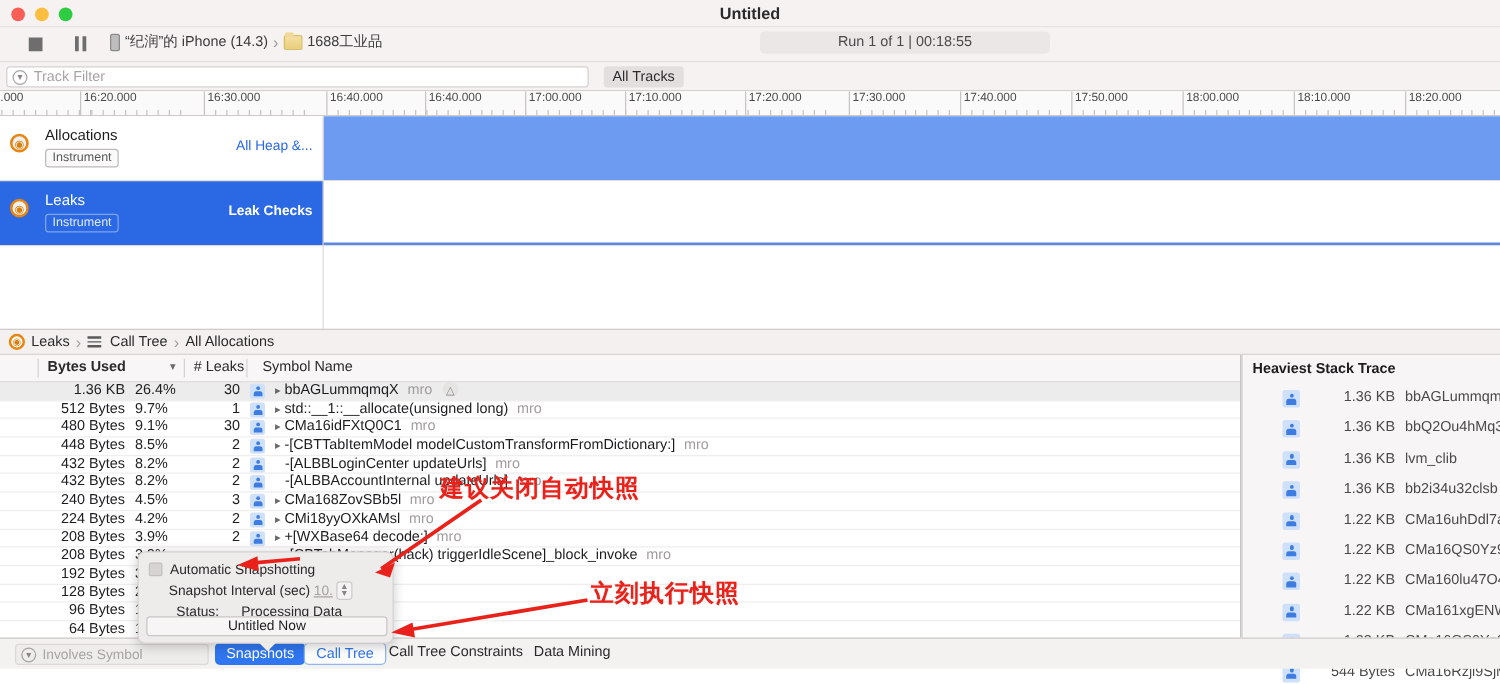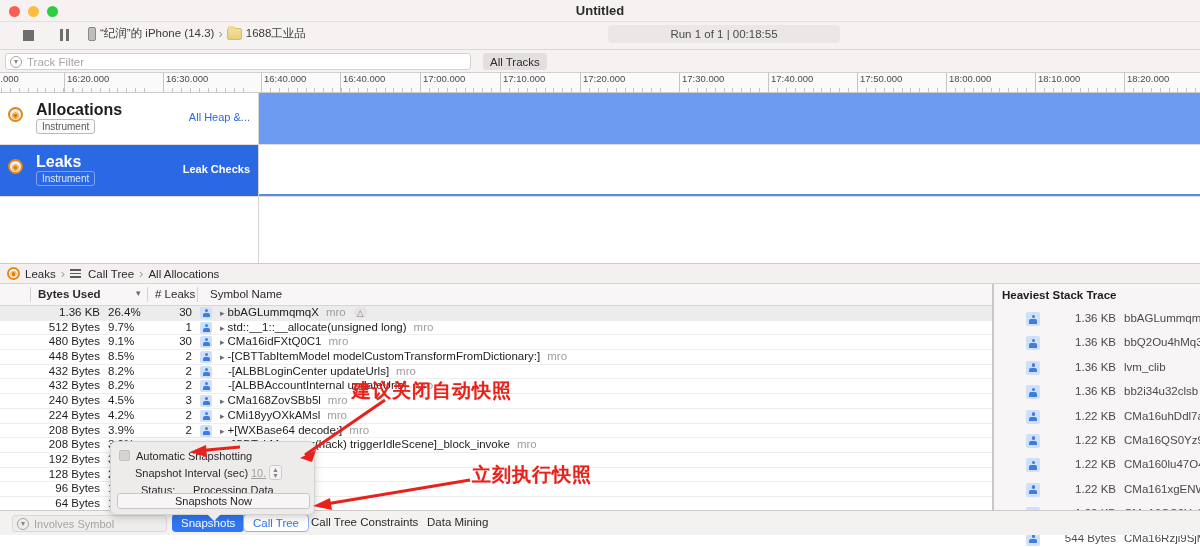--- a/index.html
+++ b/index.html
@@ -132,21 +132,21 @@
   .track-row.selected .track-head { background: #2b68e3; }
   .badge-icon {
     position: absolute; left: 8px; top: 14px;
     width: 15px; height: 15px; border-radius: 50%;
     background: #f0f0f0; border: 2px solid #e8860f;
     display: flex; align-items: center; justify-content: center;
     font-size: 9px; color: #d97d0b;
   }
   .track-name {
     position: absolute; left: 36px; top: 8px;
-    font-size: 16px; font-weight: bold; color: #1d1d1f;
+    font-size: 12px; font-weight: normal; color: #1d1d1f;
   }
   .track-row.selected .track-name { color: #ffffff; }
   .instr-chip {
     position: absolute; left: 36px; top: 26px;
     font-size: 10px; color: #5a5a5a;
     border: 1px solid #bdb9b9; border-radius: 3px;
     padding: 1px 5px; background: #fafafa;
   }
   .track-row.selected .instr-chip {
     color: #dfe8fb; border-color: #7fa3ee; background: transparent;
@@ -433,21 +433,21 @@
       <div class="tick-label" style="left: 500px;">17:10.000</div>
       <div class="minor" style="left: 508.9px;"></div>
       <div class="minor" style="left: 517.8px;"></div>
       <div class="minor" style="left: 526.7px;"></div>
       <div class="minor" style="left: 535.6px;"></div>
       <div class="minor" style="left: 544.5px;"></div>
       <div class="minor" style="left: 553.4px;"></div>
       <div class="minor" style="left: 562.3px;"></div>
       <div class="minor" style="left: 571.2px;"></div>
       <div class="minor" style="left: 580.1px;"></div>
-      <div class="tick-label" style="left: 580px;">17:20.000</div>
+      <div class="tick-label" style="left: 596px;">17:20.000</div>
       <div class="minor" style="left: 588.9px;"></div>
       <div class="minor" style="left: 597.8px;"></div>
       <div class="minor" style="left: 606.7px;"></div>
       <div class="minor" style="left: 615.6px;"></div>
       <div class="minor" style="left: 624.5px;"></div>
       <div class="minor" style="left: 633.4px;"></div>
       <div class="minor" style="left: 642.3px;"></div>
       <div class="minor" style="left: 651.2px;"></div>
       <div class="minor" style="left: 660.1px;"></div>
       <div class="tick-label" style="left: 679px;">17:30.000</div>
@@ -773,21 +773,21 @@
       <div class="pop-l1">Automatic Snapshotting</div>
       <div class="pop-l2">Snapshot Interval (sec)</div>
       <div class="pop-val">10.</div>
       <div class="stepper">
           <span>▲</span>
           <span>▼</span>
         </div>
       <div class="pop-l3">Status:</div>
       <div class="pop-status-val">Processing Data</div>
     </div>
-    <div class="pop-btn">Snapshots Now</div>
+    <div class="pop-btn">Untitled Now</div>
   </div>
 
   <svg class="ann-svg">
     <line x1="385" y1="400" x2="305" y2="455" stroke="#e8211a" stroke-width="3"></line>
     <polygon points="300,458 316,450 312,462" fill="#e8211a"></polygon>
     <line x1="240" y1="447" x2="196" y2="451" stroke="#e8211a" stroke-width="3"></line>
     <polygon points="190,452 206,445 207,457" fill="#e8211a"></polygon>
     <line x1="470" y1="480" x2="320" y2="505" stroke="#e8211a" stroke-width="3"></line>
     <polygon points="313,506 330,498 332,510" fill="#e8211a"></polygon>
   </svg>

